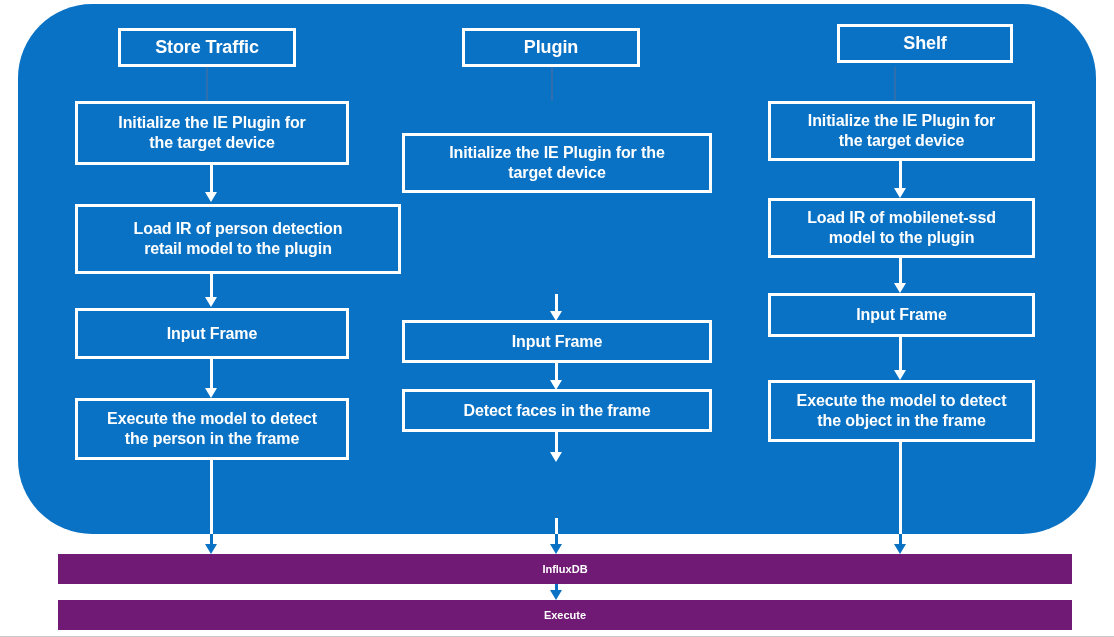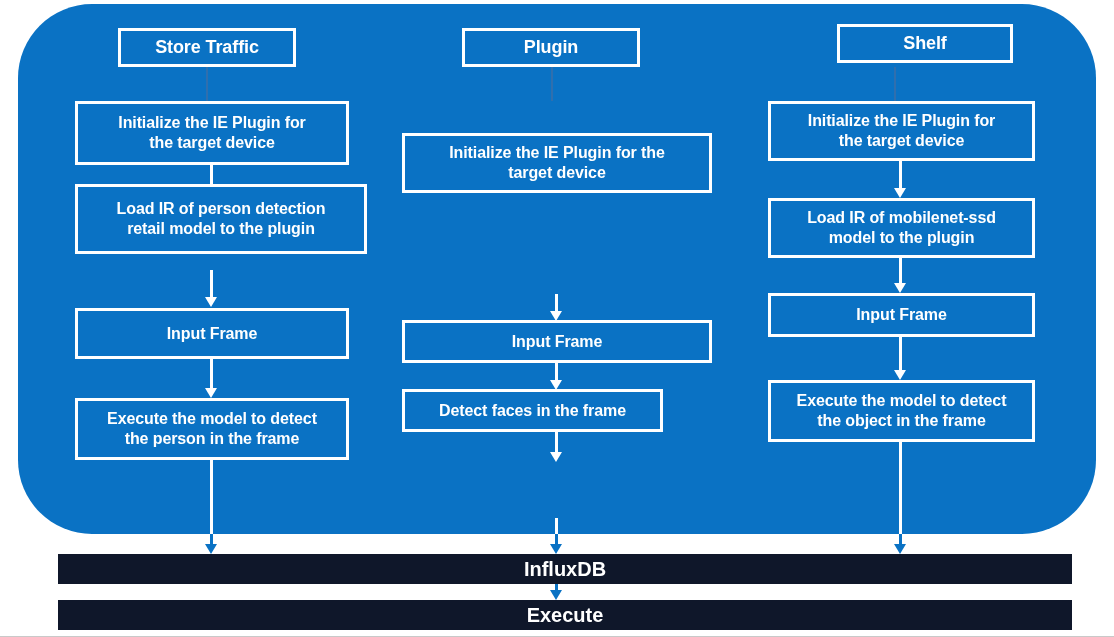--- a/index.html
+++ b/index.html
@@ -72,24 +72,24 @@
   .conn.blue .shaft { background: #0a72c4; }
   .conn.blue .head  { border-top-color: #0a72c4; }
   
   .conn.thin { z-index: 1; }
   .conn.thin .shaft { width: 1.5px; background: #2f6fae; }
 
   
   .bar {
     position: absolute;
     box-sizing: border-box;
-    background: #0f172a;
+    background: #701a75;
     color: #ffffff;
     font-weight: bold;
-    font-size: 20px;
+    font-size: 11px;
     display: flex;
     align-items: center;
     justify-content: center;
     z-index: 4;
   }
   
   .slide-edge {
     position: absolute;
     left: 0;
     bottom: 0;
@@ -112,21 +112,21 @@
   </div>
 
   <div class="fbox step" style="left:75px; top:101px; width:274px; height:64px;">Initialize the IE Plugin for
 the target device</div>
 
   <div class="conn" style="left:210px; top:165px; height:38px;">
     <div class="shaft" style="height:28px;"></div>
     <div class="head" style="top:27px;"></div>
   </div>
 
-  <div class="fbox step" style="left:75px; top:184px; width:292px; height:70px;">Load IR of person detection
+  <div class="fbox step" style="left:75px; top:204px; width:326px; height:70px;">Load IR of person detection
 retail model to the plugin</div>
 
   <div class="conn" style="left:210px; top:270px; height:38px;">
     <div class="shaft" style="height:28px;"></div>
     <div class="head" style="top:27px;"></div>
   </div>
 
   <div class="fbox step" style="left:75px; top:308px; width:274px; height:51px;">Input Frame</div>
 
   <div class="conn" style="left:210px; top:359px; height:40px;">
@@ -165,21 +165,21 @@
     <div class="head" style="top:17px;"></div>
   </div>
 
   <div class="fbox step" style="left:402px; top:320px; width:310px; height:43px;">Input Frame</div>
 
   <div class="conn" style="left:555px; top:363px; height:28px;">
     <div class="shaft" style="height:18px;"></div>
     <div class="head" style="top:17px;"></div>
   </div>
 
-  <div class="fbox step" style="left:402px; top:389px; width:261px; height:43px;">Detect faces in the frame</div>
+  <div class="fbox step" style="left:402px; top:389px; width:310px; height:43px;">Detect faces in the frame</div>
 
   <div class="conn" style="left:555px; top:432px; height:31px;">
     <div class="shaft" style="height:21px;"></div>
     <div class="head" style="top:20px;"></div>
   </div>
 
 
   <div class="conn" style="left:555px; top:518px; height:16px;">
     <div class="shaft" style="height:16px;"></div>
   </div>

